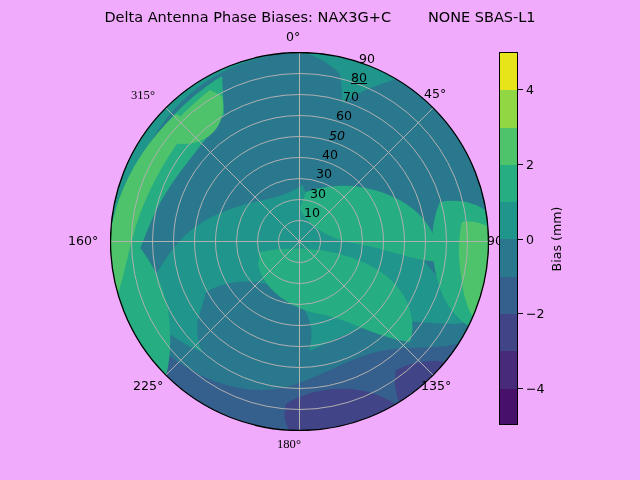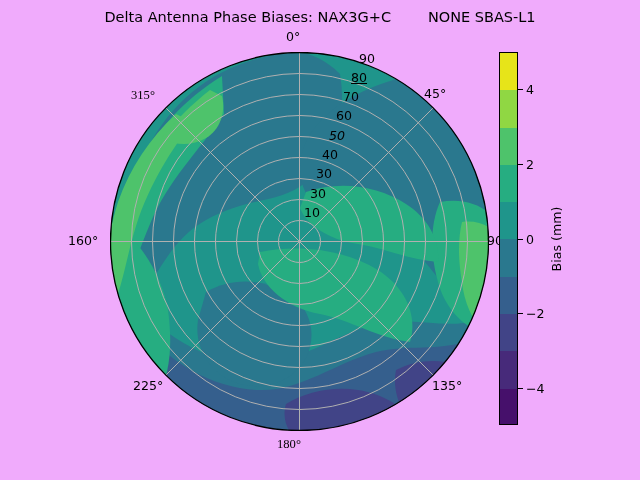--- a/index.html
+++ b/index.html
@@ -180,21 +180,21 @@
         <line x1="323.2" y1="55.8" x2="55.8" y2="323.2"></line>
       </g>
 
       <circle cx="189.5" cy="189.5" r="189" fill="none" stroke="#000000" stroke-width="1.3"></circle>
     </svg>
   </div>
 
   <div class="ax-label" style="left:286px; top:29px;">0°</div>
   <div class="ax-label" style="left:424px; top:86px;">45°</div>
   <div class="ax-label" style="left:487px; top:233px;">90</div>
-  <div class="ax-label" style="left:421px; top:378px;margin-left:11px;">135°</div>
+  <div class="ax-label" style="left:421px; top:378px;">135°</div>
   <div class="ax-label" style="left:277px; top:437px;font-family:Liberation Serif, serif;">180°</div>
   <div class="ax-label" style="left:133px; top:378px;">225°</div>
   <div class="ax-label" style="left:68px; top:233px;">160°</div>
   <div class="ax-label" style="left:131px; top:88px;font-family:Liberation Serif, serif;">315°</div>
 
   <div class="r-label" style="left:304px; top:205px;">10</div>
   <div class="r-label" style="left:310px; top:186px;">30</div>
   <div class="r-label" style="left:316px; top:166px;">30</div>
   <div class="r-label" style="left:322px; top:147px;">40</div>
   <div class="r-label" style="left:329px; top:128px;font-style:italic;">50</div>

